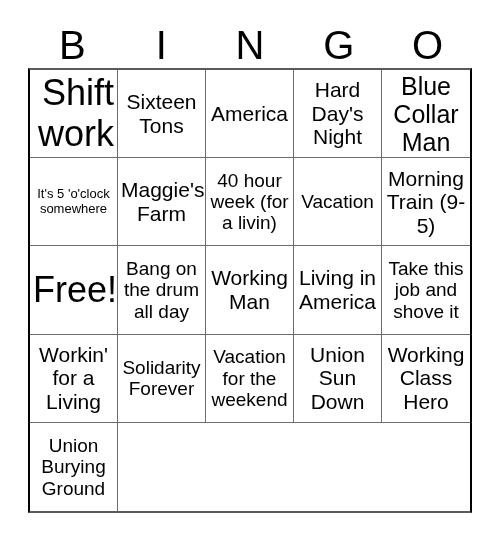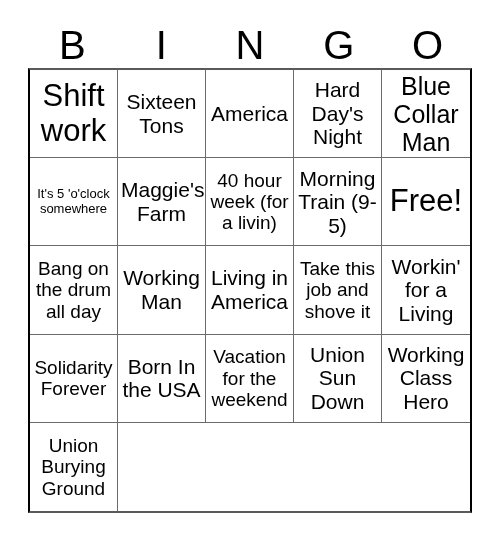--- a/index.html
+++ b/index.html
@@ -77,21 +77,21 @@
 
   .cell .txt {
     display: block;
     width: 100%;
     line-height: 1.12;
     white-space: pre-line;
     font-weight: 400;
   }
 
   
-  .fs-xxl .txt { font-size: 31px; }
+  .fs-xxl .txt { font-size: 36px; text-align: right; }
   .fs-xl  .txt { font-size: 25px; text-align: center; }
   .fs-lg  .txt { font-size: 21px; }
   .fs-md  .txt { font-size: 19px; }
   .fs-xs  .txt { font-size: 13px; }
 </style>
 </head>
 <body>
 
 <div class="card">
 
@@ -121,20 +121,23 @@
       </div>
       <div class="cell fs-xs">
         <span class="txt">It's 5 'o'clock somewhere</span>
       </div>
       <div class="cell fs-lg">
         <span class="txt">Maggie's Farm</span>
       </div>
       <div class="cell fs-md">
         <span class="txt">40 hour week (for a livin)</span>
       </div>
+      <div class="cell fs-md">
+        <span class="txt">Vacation</span>
+      </div>
       <div class="cell fs-lg">
         <span class="txt">Morning Train (9-5)</span>
       </div>
       <div class="cell fs-xxl">
         <span class="txt">Free!</span>
       </div>
       <div class="cell fs-md">
         <span class="txt">Bang on the drum all day</span>
       </div>
       <div class="cell fs-lg">
@@ -145,23 +148,20 @@
       </div>
       <div class="cell fs-md">
         <span class="txt">Take this job and shove it</span>
       </div>
       <div class="cell fs-lg">
         <span class="txt">Workin' for a Living</span>
       </div>
       <div class="cell fs-md">
         <span class="txt">Solidarity Forever</span>
       </div>
-      <div class="cell fs-lg">
-        <span class="txt">Born In the USA</span>
-      </div>
       <div class="cell fs-md">
         <span class="txt">Vacation for the weekend</span>
       </div>
       <div class="cell fs-lg">
         <span class="txt">Union Sun Down</span>
       </div>
       <div class="cell fs-lg">
         <span class="txt">Working Class Hero</span>
       </div>
       <div class="cell fs-md">

